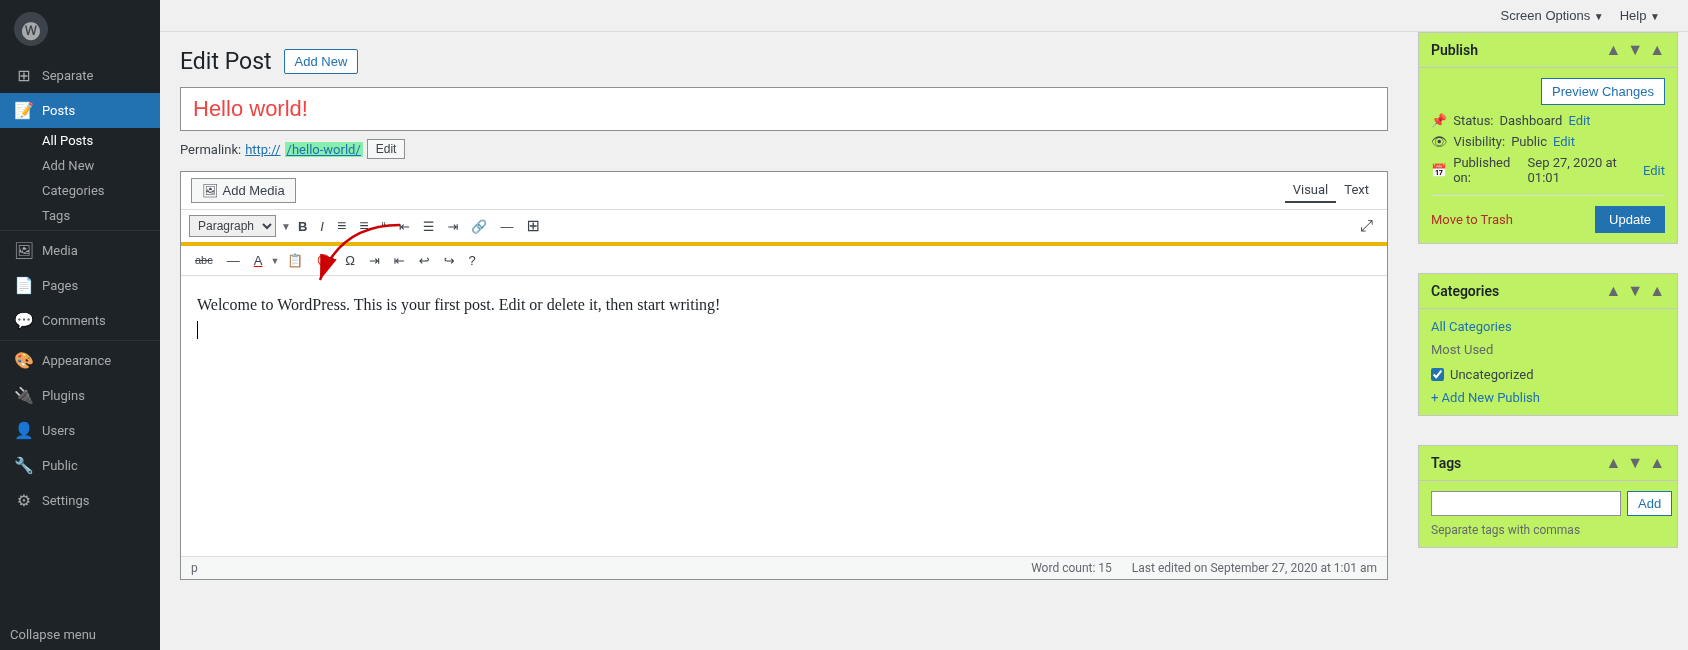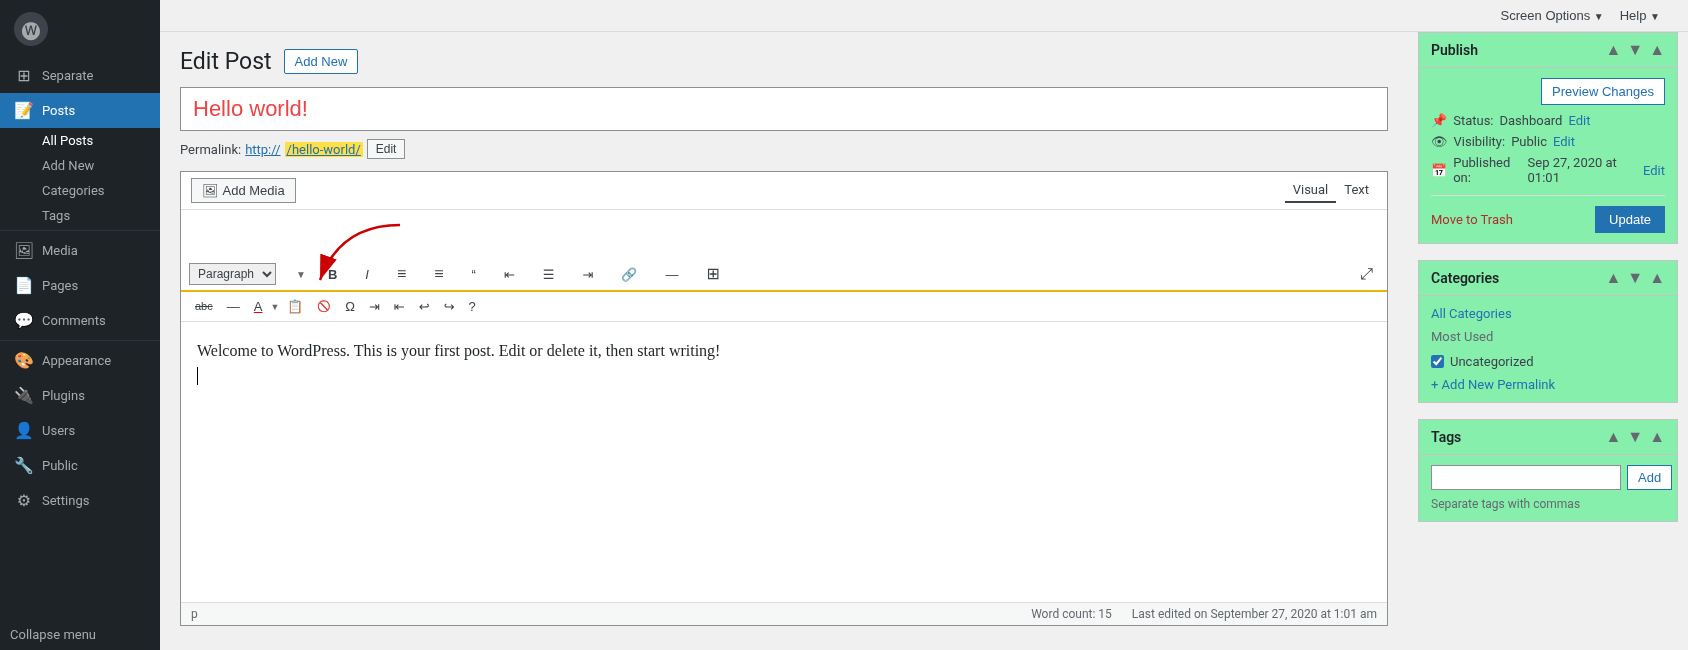--- a/index.html
+++ b/index.html
@@ -37,50 +37,50 @@
     .page-title-row { display: flex; align-items: center; gap: 12px; margin-bottom: 12px; }
     .page-title { font-size: 23px; font-weight: 400; color: #1d2327; }
     .add-new-btn { border: 1px solid #2271b1; color: #2271b1; background: #fff; padding: 4px 10px; font-size: 13px; cursor: pointer; border-radius: 2px; text-decoration: none; }
 
     
     .post-title-input { width: 100%; padding: 8px 12px; font-size: 22px; border: 1px solid #8c8f94; margin-bottom: 8px; color: #ef4444; }
 
     
     .permalink-row { display: flex; align-items: center; gap: 4px; margin-bottom: 12px; font-size: 13px; color: #3c434a; }
     .permalink-row a { color: #2271b1; text-decoration: underline; }
-    .permalink-highlight { background: #fde047; padding: 0 2px; text-decoration: underline; }
+    .permalink-highlight { background: #86efac; padding: 0 2px; text-decoration: underline; }
     .edit-permalink-btn { border: 1px solid #8c8f94; background: #f6f7f7; color: #3c434a; padding: 2px 8px; font-size: 12px; cursor: pointer; }
 
     
     .editor-wrapper { background: #fff; border: 1px solid #8c8f94; }
     .editor-toolbar-top { display: flex; align-items: center; padding: 6px 10px; border-bottom: 1px solid #dcdcde; gap: 8px; }
     .add-media-btn { display: flex; align-items: center; gap: 4px; border: 1px solid #8c8f94; background: #f6f7f7; color: #3c434a; padding: 4px 10px; font-size: 13px; cursor: pointer; }
     .editor-tabs { margin-left: auto; display: flex; }
     .editor-tab { padding: 4px 8px; cursor: pointer; color: #3c434a; font-size: 13px; border-bottom: 2px solid transparent; }
     .editor-tab.active { border-bottom: 2px solid #3c434a; }
 
     
-    .format-toolbar { display: flex; align-items: center; padding: 4px 8px; border-bottom: 2px solid #eab308; gap: 16px; flex-wrap: wrap; margin-top: 48px; }
+    .format-toolbar { display: flex; align-items: center; padding: 4px 8px; border-bottom: 4px solid #eab308; gap: 1px; flex-wrap: wrap; }
     .format-toolbar select { font-size: 12px; padding: 2px 4px; border: 1px solid #8c8f94; color: #3c434a; margin-right: 4px; }
     .tb-btn { background: none; border: 1px solid transparent; padding: 3px 5px; cursor: pointer; color: #3c434a; font-size: 13px; line-height: 1; }
     .toolbar-row2 { display: flex; align-items: center; padding: 4px 8px; border-bottom: 1px solid #dcdcde; gap: 2px; }
 
     
     .editor-content { min-height: 280px; padding: 16px; font-size: 16px; line-height: 1.6; color: #1d2327; cursor: text; font-family: Georgia, serif; }
     .editor-cursor { display: inline-block; width: 1px; height: 18px; background: #000; animation: blink 1s step-end infinite; vertical-align: text-bottom; }
     @keyframes blink { 0%, 100% { opacity: 1; } 50% { opacity: 0; } }
 
     
     .editor-footer { display: flex; justify-content: space-between; align-items: center; padding: 4px 10px; background: #f6f7f7; border-top: 1px solid #dcdcde; font-size: 12px; color: #646970; }
 
     
     .right-sidebar { width: 280px; padding: 0 10px; overflow-y: auto; flex-shrink: 0; }
 
     
-    .metabox { background: #86efac; border: 1px solid #c3c4c7; margin-bottom: 16px; }
+    .metabox { background: #bef264; border: 1px solid #c3c4c7; margin-bottom: 29px; }
     .metabox-header { display: flex; align-items: center; justify-content: space-between; padding: 8px 12px; border-bottom: 1px solid #c3c4c7; }
     .metabox-title { font-size: 14px; font-weight: 600; color: #1d2327; }
     .metabox-controls { display: flex; gap: 6px; align-items: center; }
     .metabox-toggle { background: none; border: none; cursor: pointer; color: #646970; font-size: 16px; }
     .metabox-body { padding: 10px 12px; }
 
     
     .publish-row { display: flex; justify-content: flex-end; margin-bottom: 8px; }
     .preview-btn { border: 1px solid #2271b1; color: #2271b1; background: #fff; padding: 5px 10px; font-size: 13px; cursor: pointer; }
     .publish-status { display: flex; align-items: center; gap: 6px; margin-bottom: 6px; font-size: 13px; }
@@ -337,21 +337,21 @@
           <div class="metabox-body">
             <div class="categories-tabs">
               <a href="#" class="cat-tab active">All Categories</a>
               <a href="#" class="cat-tab">Most Used</a>
             </div>
             <div class="category-item">
               <input type="checkbox" checked="" style="">
               <label>Uncategorized</label>
             </div>
             <div style="margin-top: 8px;">
-              <a href="#" class="add-category-link">+ Add New Permalink</a>
+              <a href="#" class="add-category-link">+ Add New Publish</a>
             </div>
           </div>
         </div>
 
         <div class="metabox">
           <div class="metabox-header">
             <span class="metabox-title">Tags</span>
             <div class="metabox-controls">
               <button class="metabox-toggle">▲</button>
               <button class="metabox-toggle">▼</button>

